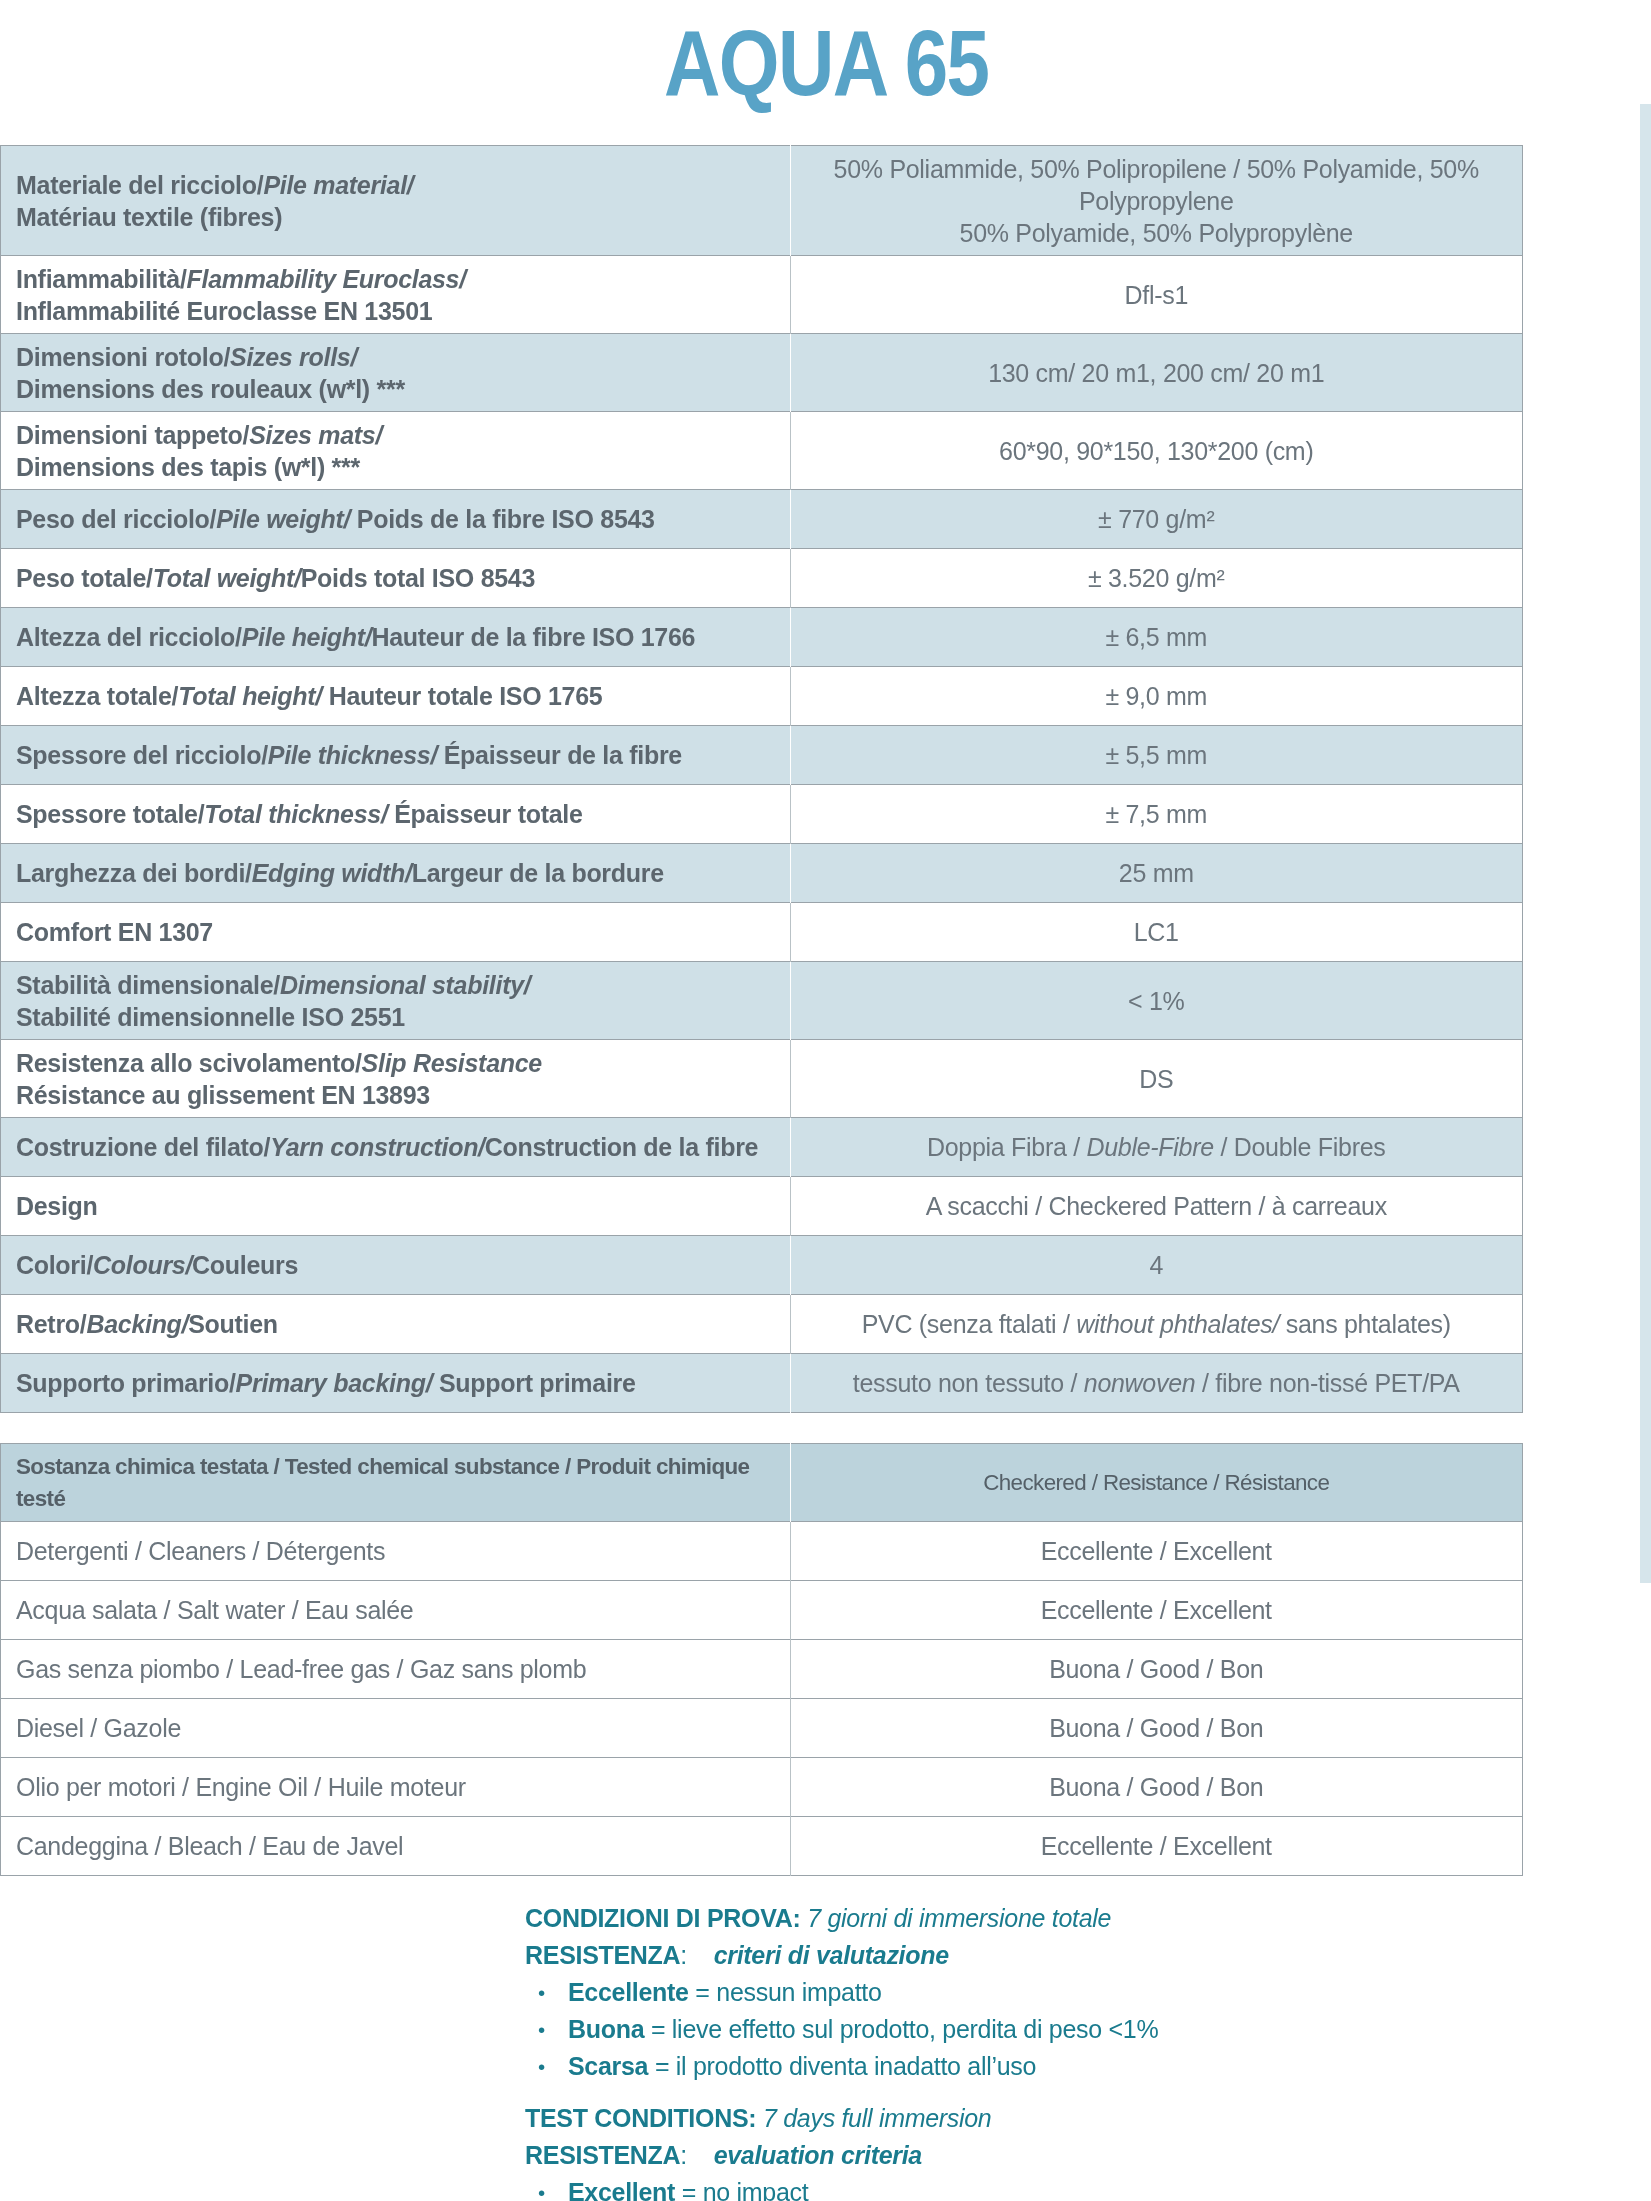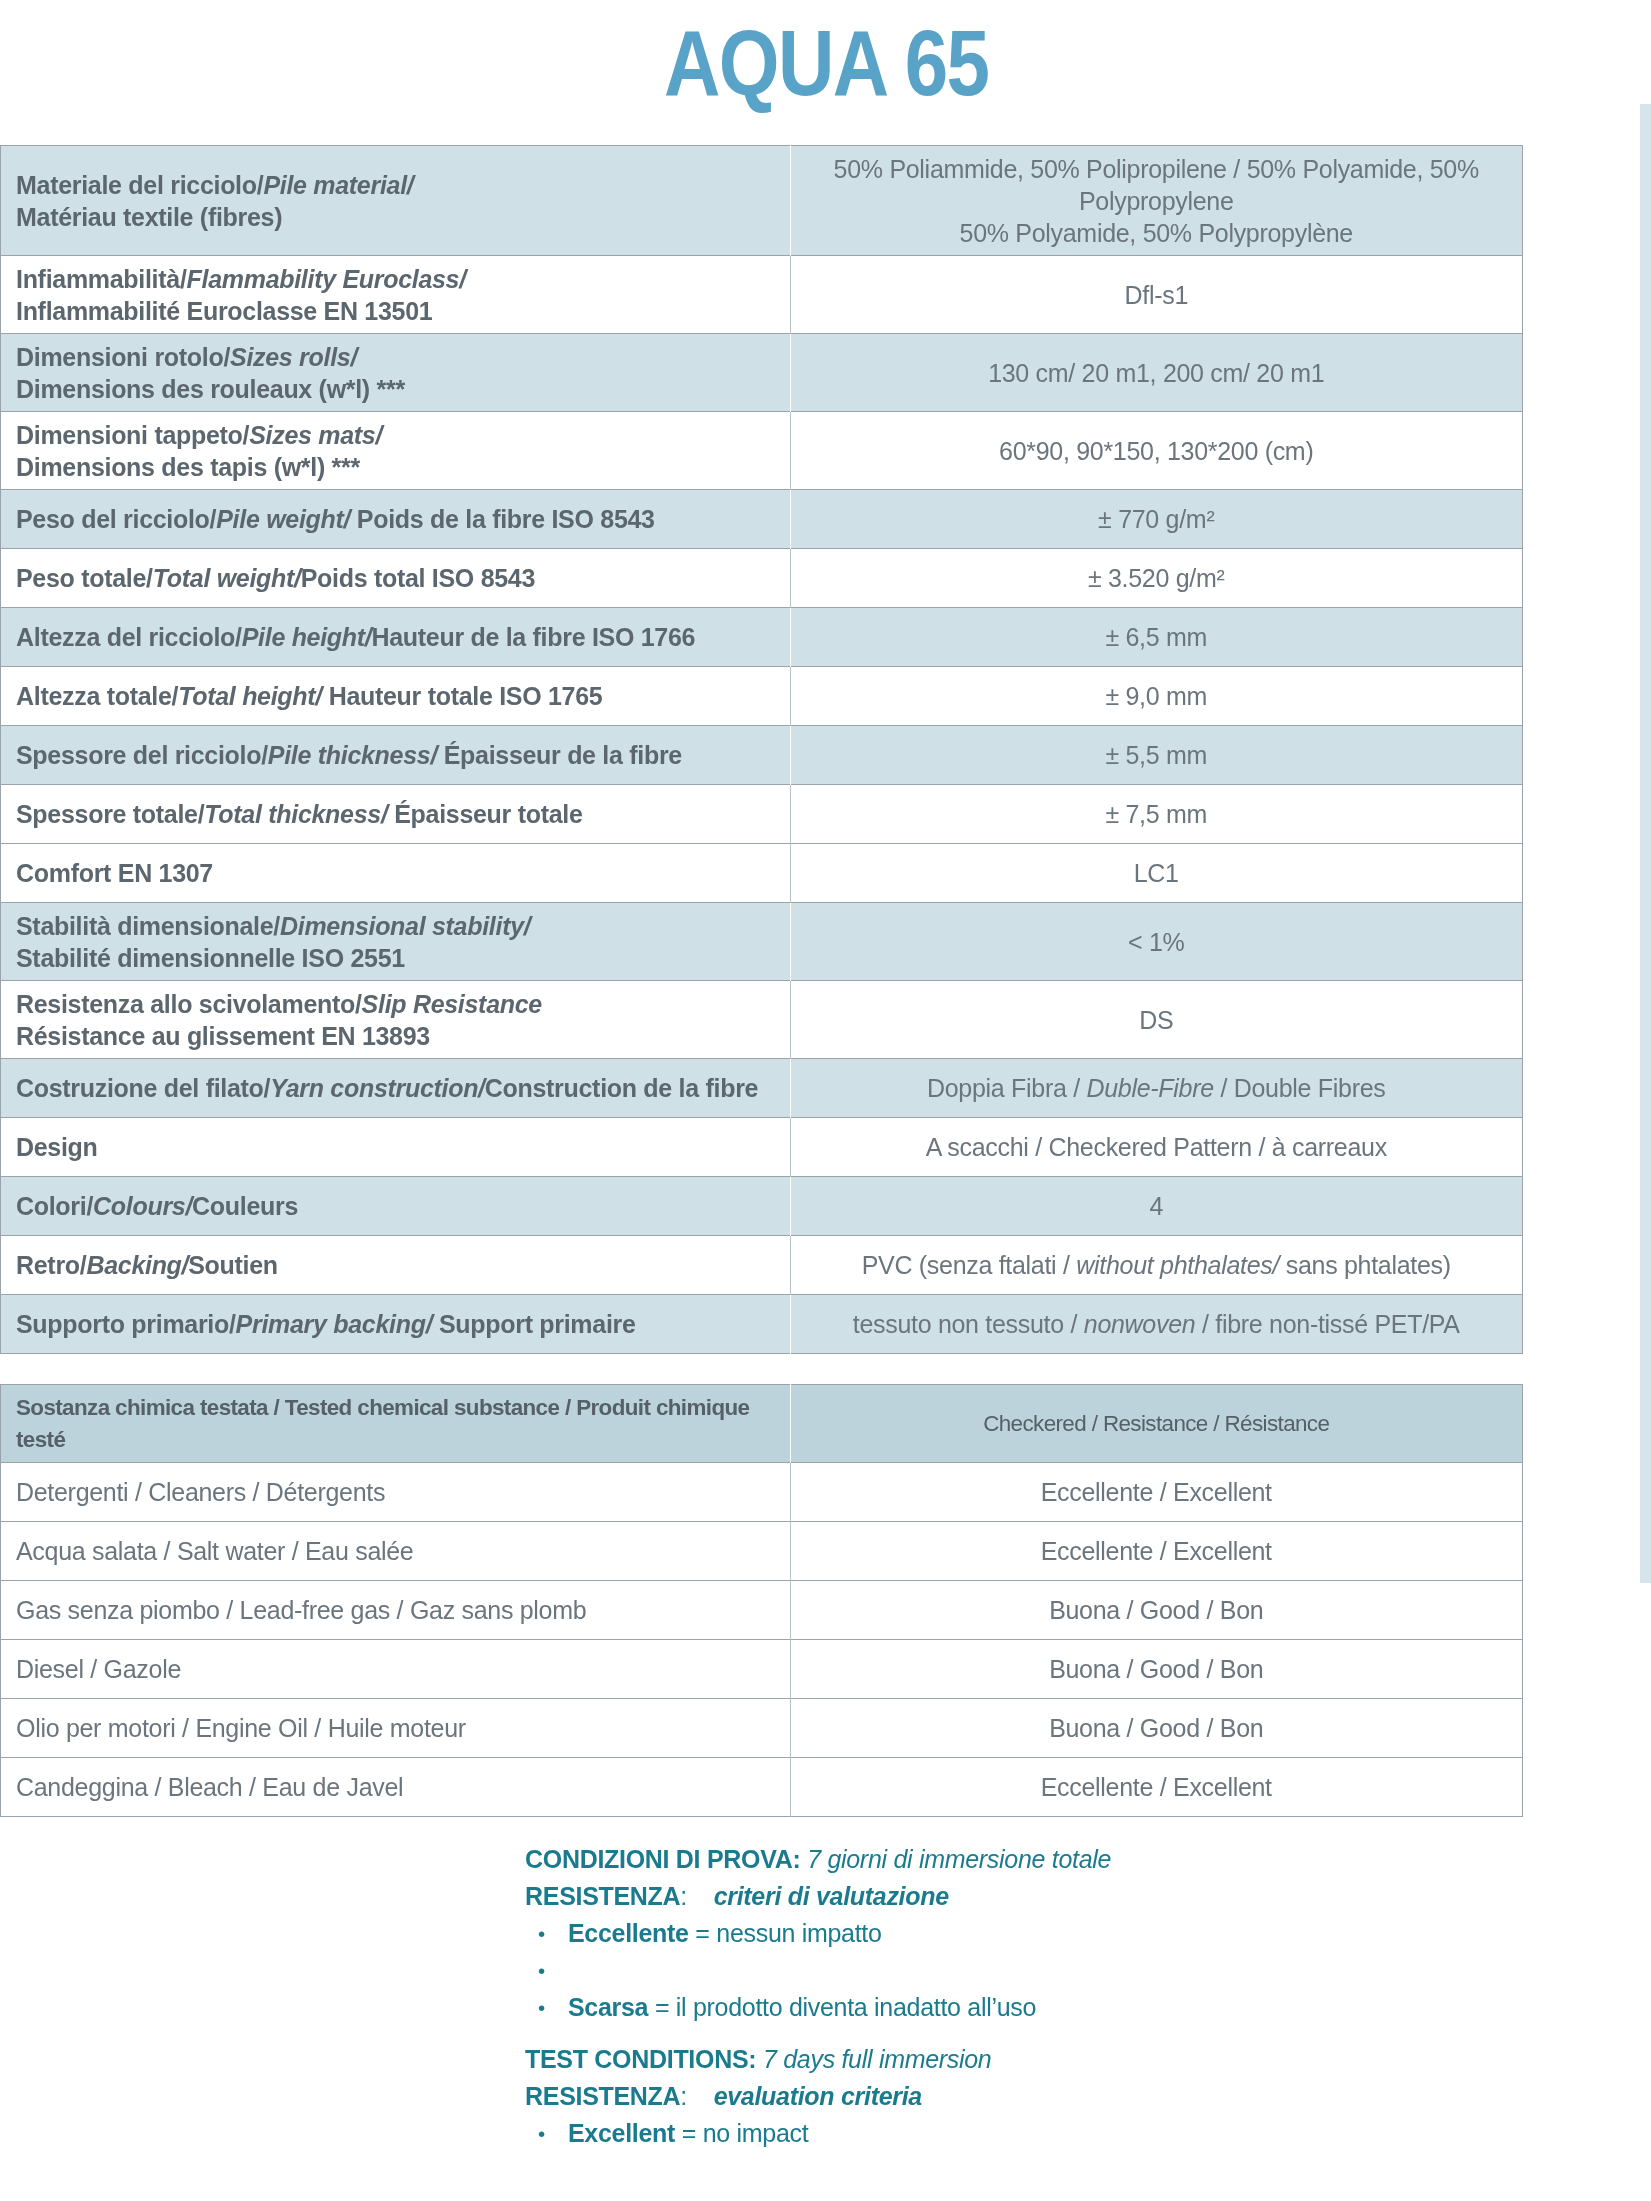--- a/index.html
+++ b/index.html
@@ -110,20 +110,24 @@
           <td class="val"><span>± 9,0 mm</span></td>
         </tr>
         <tr class="shaded">
           <td class="lab"><span>Spessore del ricciolo/</span><span class="it">Pile thickness/</span><span> Épaisseur de la fibre</span></td>
           <td class="val"><span>± 5,5 mm</span></td>
         </tr>
         <tr>
           <td class="lab"><span>Spessore totale/</span><span class="it">Total thickness/</span><span> Épaisseur totale</span></td>
           <td class="val"><span>± 7,5 mm</span></td>
         </tr>
+        <tr class="shaded">
+          <td class="lab"><span>Larghezza dei bordi/</span><span class="it">Edging width/</span><span>Largeur de la bordure</span></td>
+          <td class="val"><span>25 mm</span></td>
+        </tr>
         <tr>
           <td class="lab"><span>Comfort EN 1307</span></td>
           <td class="val"><span>LC1</span></td>
         </tr>
         <tr class="shaded">
           <td class="lab"><span>Stabilità dimensionale/</span><span class="it">Dimensional stability/</span><br><span>Stabilité dimensionnelle ISO 2551</span></td>
           <td class="val"><span>&lt; 1%</span></td>
         </tr>
         <tr>
           <td class="lab"><span>Resistenza allo scivolamento/</span><span class="it">Slip Resistance</span><br><span>Résistance au glissement EN 13893</span></td>
@@ -190,20 +194,21 @@
   <div id="notes">
       <div class="note-block">
         <div class="note-line"><span class="nb">CONDIZIONI DI PROVA: </span><span class="ni">7 giorni di immersione totale</span></div>
         <div class="note-line"><span class="nb">RESISTENZA</span><span>: </span><span class="nbi">criteri di valutazione</span></div>
         <div class="bullet-row">
           <span class="dot">•</span>
           <span><span class="nb">Eccellente </span><span>= nessun impatto</span></span>
         </div>
         <div class="bullet-row">
           <span class="dot">•</span>
+          <span><span class="nb">Buona </span><span>= lieve effetto sul prodotto, perdita di peso &lt;1%</span></span>
         </div>
         <div class="bullet-row">
           <span class="dot">•</span>
           <span><span class="nb">Scarsa </span><span>= il prodotto diventa inadatto all’uso</span></span>
         </div>
       </div>
       <div class="note-block">
         <div class="note-line"><span class="nb">TEST CONDITIONS: </span><span class="ni">7 days full immersion</span></div>
         <div class="note-line"><span class="nb">RESISTENZA</span><span>: </span><span class="nbi">evaluation criteria</span></div>
         <div class="bullet-row">

